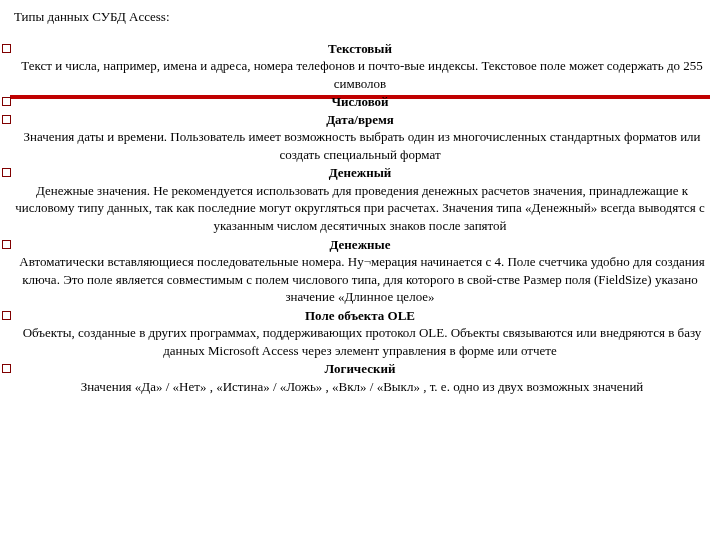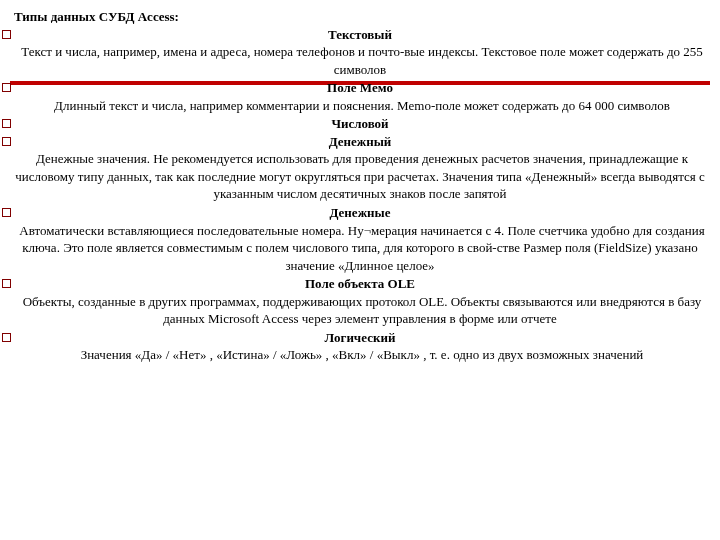--- a/index.html
+++ b/index.html
@@ -7,22 +7,22 @@
     padding: 8px 14px;
     font-family: "Times New Roman", Times, serif;
     font-size: 13px;
     line-height: 1.35;
     color: #000;
     background: #fff;
     width: 720px;
     box-sizing: border-box;
   }
   .title {
-    font-weight: bold;
-    margin-bottom: 0;
+    font-weight: normal;
+    margin-bottom: 14px;
   }
   .dt {
     font-weight: bold;
     position: relative;
   }
   .dd {
     margin: 0 0 1px 0;
   }
   .bullet {
     position: absolute;
@@ -59,29 +59,29 @@
 <div class="title">Типы данных СУБД Access:</div>
 
 <div class="entries" style="position:relative;text-align:center;">
   <div class="hr-red hr-top"></div>
 
   <div class="entry">
     <div class="dt"><span class="bullet"></span><span>Текстовый</span></div>
     <div class="dd indent">Текст и числа, например, имена и адреса, номера телефонов и почто-вые индексы. Текстовое поле может содержать до 255 символов</div>
   </div>
 
-  <div class="entry">
-    <div class="dt"><span class="bullet"></span><span>Поле Мемо</span></div>
-    <div class="dd indent">Длинный текст и числа, например комментарии и пояснения. Memo-поле может содержать до 64 000 символов</div>
-  </div>
 
   <div class="entry">
     <div class="dt"><span class="bullet"></span><span>Числовой</span></div>
   </div>
 
+  <div class="entry">
+    <div class="dt"><span class="bullet"></span><span>Дата/время</span></div>
+    <div class="dd indent">Значения даты и времени. Пользователь имеет возможность выбрать один из многочисленных стандартных форматов или создать специальный формат</div>
+  </div>
 
   <div class="entry">
     <div class="dt"><span class="bullet"></span><span>Денежный</span></div>
     <div class="dd indent">Денежные значения. Не рекомендуется использовать для проведения денежных расчетов значения, принадлежащие к числовому типу данных, так как последние могут округляться при расчетах. Значения типа «Денежный» всегда выводятся с указанным числом десятичных знаков после запятой</div>
   </div>
 
   <div class="entry">
     <div class="dt"><span class="bullet"></span><span>Денежные</span></div>
     <div class="dd indent">Автоматически вставляющиеся последовательные номера. Ну¬мерация начинается с 4. Поле счетчика удобно для создания ключа. Это поле является совместимым с полем числового типа, для которого в свой-стве Размер поля (FieldSize) указано значение «Длинное целое»</div>
   </div>

